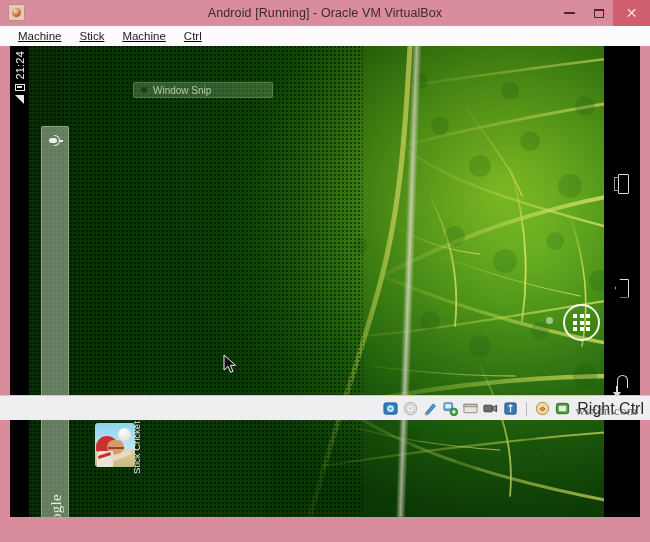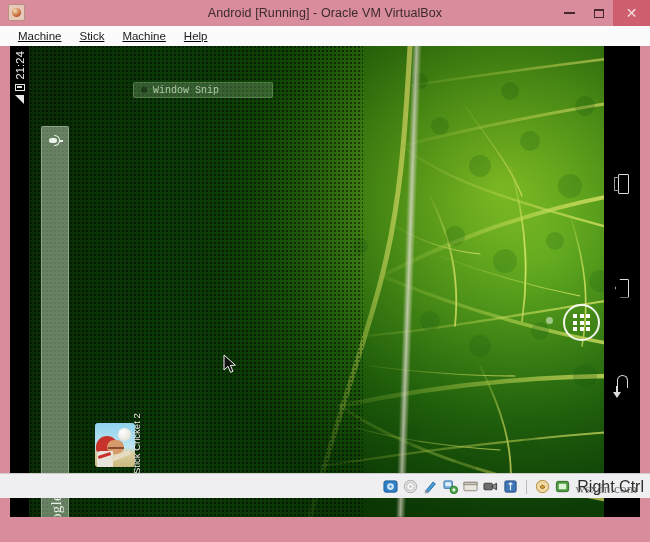--- a/index.html
+++ b/index.html
@@ -1,19 +1,19 @@
 <!DOCTYPE html>
 <html><head>
 <meta charset="utf-8">
 <style>
   * { box-sizing: border-box; margin:0; padding:0; }
   html,body{ width:650px; height:542px; overflow:hidden;
     font-family:"Liberation Sans", sans-serif; background:#d98c9b; }
 
-  #app { position:relative; width:650px; height:498px;
+  #app { position:relative; width:650px; height:420px;
          background:#d98c9b; }
 
   
   #titlebar{ position:absolute; left:0; top:0; width:650px; height:26px;
     background:#d98c9b; }
   #win-icon{ position:absolute; left:8px; top:4px; width:17px; height:17px;
     background:#e8c8b8; border:1px solid #b98f82; border-radius:2px;
     display:flex; align-items:center; justify-content:center; }
   #win-icon .dot{ width:9px; height:9px; border-radius:50%;
     background:radial-gradient(circle at 35% 30%, #f0e0b0 0%, #c96a3a 60%, #8b3a10 100%); }
@@ -85,21 +85,21 @@
   #mic-icon{ width:14px; height:14px; position:relative; opacity:.95; }
   #mic-icon .cap{ position:absolute; left:4.5px; top:0; width:5px; height:8px;
     border-radius:3px; background:#f2f8f0; }
   #mic-icon .arc{ position:absolute; left:1.5px; top:5px; width:11px; height:6px;
     border:1.5px solid #f2f8f0; border-top:none; border-radius:0 0 7px 7px; }
   #mic-icon .stem{ position:absolute; left:6.3px; top:10px; width:1.6px; height:4px; background:#f2f8f0;}
 
   
   #snip{ position:absolute; left:123px; top:36px; width:140px; height:16px;
     background:rgba(150,190,140,.30); border:1px solid rgba(200,230,190,.22);
-    border-radius:2px; display:flex; align-items:center; gap:6px; padding-left:7px;font-family:Liberation Mono, monospace; }
+    border-radius:2px; display:flex; align-items:center; gap:6px; padding-left:7px; }
   #snip-dot{ width:6px; height:6px; border-radius:50%; background:rgba(25,45,20,.75); }
   #snip-label{ font-size:10px; color:rgba(225,240,215,.72); }
 
   
   #appicon{ position:absolute; left:74px; top:377px; width:64px; height:52px; }
   #icon-art{ position:absolute; left:11px; top:0; width:40px; height:44px;
     border-radius:3px; overflow:hidden;
     background:linear-gradient(180deg,#8fd3ee 0%, #bfe6f4 55%, #d9cb9a 70%, #cbb97f 100%); }
   #icon-art .ball{ position:absolute; right:4px; top:5px; width:13px; height:13px;
     border-radius:50%; background:radial-gradient(circle at 35% 30%, #ffffff, #ddd8c8); }
@@ -193,21 +193,21 @@
     </div>
     <div class="wbtn" id="btn-close">
       <span class="gl">✕</span>
     </div>
   </div>
 
   <div id="menubar">
     <div class="mi">Machine</div>
     <div class="mi">Stick</div>
     <div class="mi">Machine</div>
-    <div class="mi">Help</div>
+    <div class="mi">Ctrl</div>
   </div>
 
   <div id="frame-l"></div>
   <div id="frame-r"></div>
 
   <div id="vm">
 
     <div id="wall">
       <div class="base"></div>
       <svg id="veins" viewBox="0 0 630 471" preserveAspectRatio="none">

